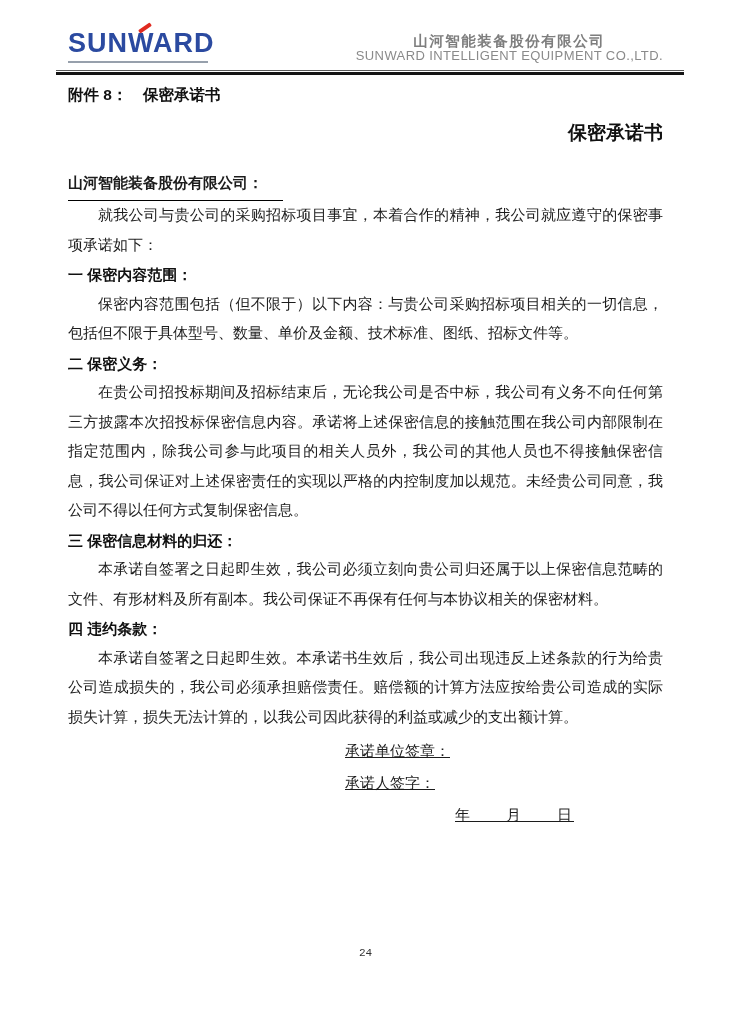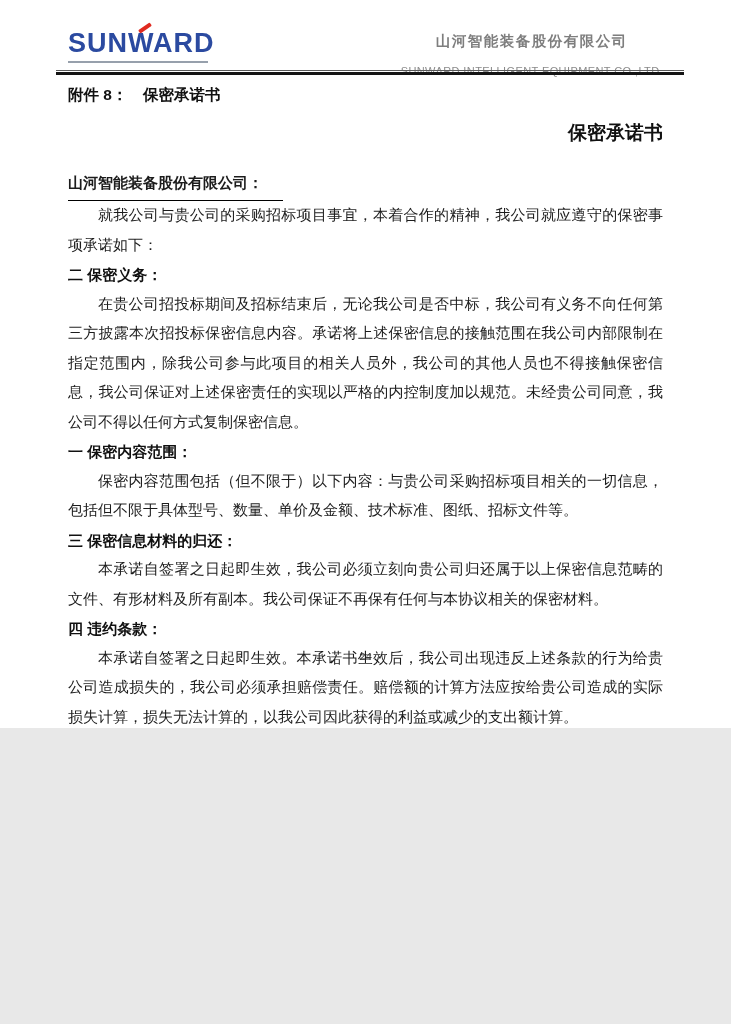--- a/index.html
+++ b/index.html
@@ -1,18 +1,18 @@
 <!DOCTYPE html>
 <html><head>
 <meta charset="utf-8">
 <style>
   html,body{margin:0;padding:0;background:#e8e8e8;}
   .page{
     position:relative;
-    width:731px;height:728px;
+    width:731px;height:1024px;
     background:#ffffff;
     font-family:"Liberation Serif","DejaVu Serif",serif;
     color:#1c1c1c;
     overflow:hidden;
     margin:0 auto;
   }
   
   .header{position:absolute;top:30px;left:68px;right:68px;height:40px;}
   .logo{position:absolute;left:0;top:0;}
   .logo-text{
@@ -23,21 +23,21 @@
   }
   .logo-accent{
     position:absolute;top:-4px;left:70px;
     width:14px;height:4px;background:#e02a20;
     transform:rotate(-35deg);border-radius:1px;
   }
   .logo-underline{width:140px;height:2px;background:#97a0ac;margin-top:4px;}
   .company{position:absolute;right:0;top:3px;text-align:center;
     font-family:"Liberation Sans","DejaVu Sans",sans-serif;}
   .company-cn{font-size:14.5px;font-weight:bold;color:#7e7e7e;letter-spacing:1.5px;line-height:16px;}
-  .company-en{font-size:11px;color:#8a8a8a;letter-spacing:0.4px;line-height:10px;margin-top:17px;}
+  .company-en{font-size:13px;color:#8a8a8a;letter-spacing:0.4px;line-height:10px;margin-top:2px;}
   .rule{position:absolute;top:70px;left:56px;right:47px;}
   .rule-thin{height:1px;background:#5a5a5a;margin-bottom:1px;}
   .rule-thick{height:3px;background:#141414;}
   
   .content{position:absolute;top:84px;left:68px;width:595px;}
   .attachment-heading{
     margin:0;font-family:"Liberation Sans","DejaVu Sans",sans-serif;
     font-weight:bold;font-size:15.5px;line-height:22px;color:#111;
     white-space:pre-wrap;
   }
@@ -92,27 +92,27 @@
     <h2 class="attachment-heading">附件 8：　保密承诺书</h2>
     <h1 class="doc-title">保密承诺书</h1>
 
     <div class="salutation">
       <span>山河智能装备股份有限公司：</span>
     </div>
 
     <p class="para intro">就我公司与贵公司的采购招标项目事宜，本着合作的精神，我公司就应遵守的保密事项承诺如下：</p>
 
     <div class="section">
-      <h3 class="sec-heading">二 保密义务：</h3>
-      <p class="para">在贵公司招投标期间及招标结束后，无论我公司是否中标，我公司有义务不向任何第三方披露本次招投标保密信息内容。承诺将上述保密信息的接触范围在我公司内部限制在指定范围内，除我公司参与此项目的相关人员外，我公司的其他人员也不得接触保密信息，我公司保证对上述保密责任的实现以严格的内控制度加以规范。未经贵公司同意，我公司不得以任何方式复制保密信息。</p>
+      <h3 class="sec-heading">一 保密内容范围：</h3>
+      <p class="para">保密内容范围包括（但不限于）以下内容：与贵公司采购招标项目相关的一切信息，包括但不限于具体型号、数量、单价及金额、技术标准、图纸、招标文件等。</p>
     </div>
 
     <div class="section">
-      <h3 class="sec-heading">一 保密内容范围：</h3>
-      <p class="para">保密内容范围包括（但不限于）以下内容：与贵公司采购招标项目相关的一切信息，包括但不限于具体型号、数量、单价及金额、技术标准、图纸、招标文件等。</p>
+      <h3 class="sec-heading">二 保密义务：</h3>
+      <p class="para">在贵公司招投标期间及招标结束后，无论我公司是否中标，我公司有义务不向任何第三方披露本次招投标保密信息内容。承诺将上述保密信息的接触范围在我公司内部限制在指定范围内，除我公司参与此项目的相关人员外，我公司的其他人员也不得接触保密信息，我公司保证对上述保密责任的实现以严格的内控制度加以规范。未经贵公司同意，我公司不得以任何方式复制保密信息。</p>
     </div>
 
     <div class="section">
       <h3 class="sec-heading">三 保密信息材料的归还：</h3>
       <p class="para">本承诺自签署之日起即生效，我公司必须立刻向贵公司归还属于以上保密信息范畴的文件、有形材料及所有副本。我公司保证不再保有任何与本协议相关的保密材料。</p>
     </div>
 
     <div class="section">
       <h3 class="sec-heading">四 违约条款：</h3>
       <p class="para">本承诺自签署之日起即生效。本承诺书生效后，我公司出现违反上述条款的行为给贵公司造成损失的，我公司必须承担赔偿责任。赔偿额的计算方法应按给贵公司造成的实际损失计算，损失无法计算的，以我公司因此获得的利益或减少的支出额计算。</p>

